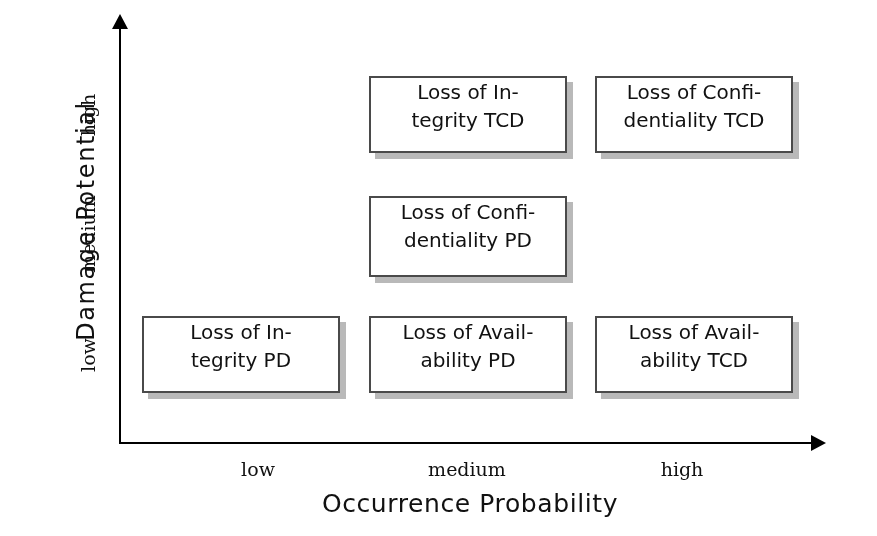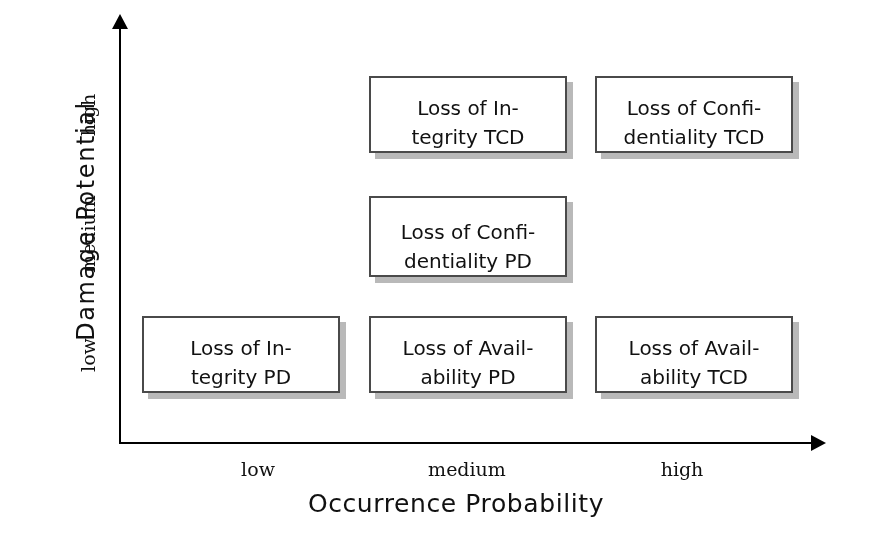--- a/index.html
+++ b/index.html
@@ -62,21 +62,21 @@
     width: 300px;
     text-align: center;
     transform: rotate(-90deg);
     font-size: 24px;
     letter-spacing: 1.6px;
     color: #111111;
     white-space: nowrap;
   }
   #x-axis-title {
     position: absolute;
-    left: 156px;
+    left: 170px;
     top: 489px;
     width: 600px;
     text-align: center;
     font-size: 25px;
     letter-spacing: 0.6px;
     color: #111111;
   }
 
   
   .y-tick {
@@ -100,21 +100,21 @@
   }
 
   
   .risk-box {
     position: absolute;
     box-sizing: border-box;
     background: #ffffff;
     border: 2px solid #4a4a4a;
     box-shadow: 6px 6px 0 0 #b9b9b9;
     display: flex;
-    align-items: flex-end;
+    align-items: flex-start;
     justify-content: center;
     text-align: center;
     font-family: "DejaVu Sans", sans-serif;
     font-size: 20px;
     line-height: 1.42;
     color: #111111;
   }
   .risk-box .label {
     padding: 0 6px;
     white-space: pre-line;

